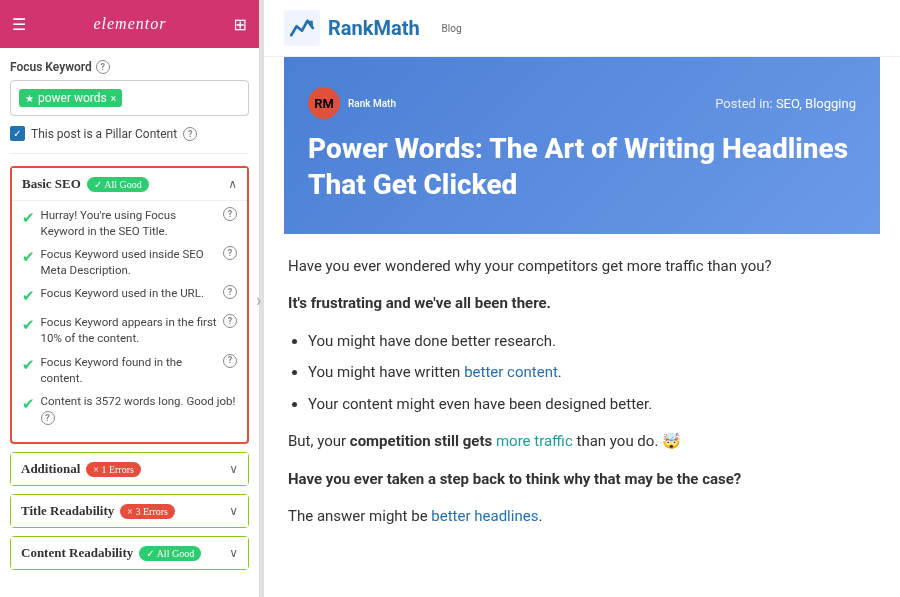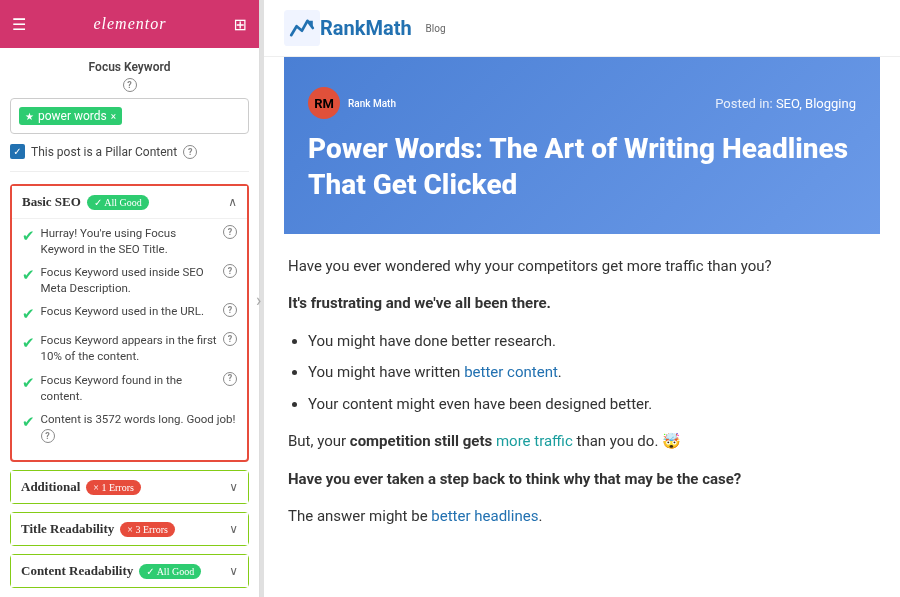--- a/index.html
+++ b/index.html
@@ -47,21 +47,20 @@
     }
 
     .focus-keyword-label {
       font-size: 12px;
       color: #444;
       font-weight: 600;
       margin-bottom: 6px;
       display: flex;
       align-items: center;
       gap: 4px;
-      flex-direction: column;
     }
 
     .help-icon {
       display: inline-flex;
       align-items: center;
       justify-content: center;
       width: 14px;
       height: 14px;
       border-radius: 50%;
       border: 1.5px solid #888;
@@ -220,20 +219,21 @@
       padding: 10px 20px;
       border-bottom: 1px solid #eee;
       display: flex;
       align-items: center;
       gap: 8px;
     }
 
     .rankmath-logo {
       display: flex;
       align-items: center;
+      gap: 8px;
       justify-content: center;
     }
 
     .logo-icon {
       width: 36px;
       height: 36px;
     }
 
     .brand-name {
       font-size: 20px;

